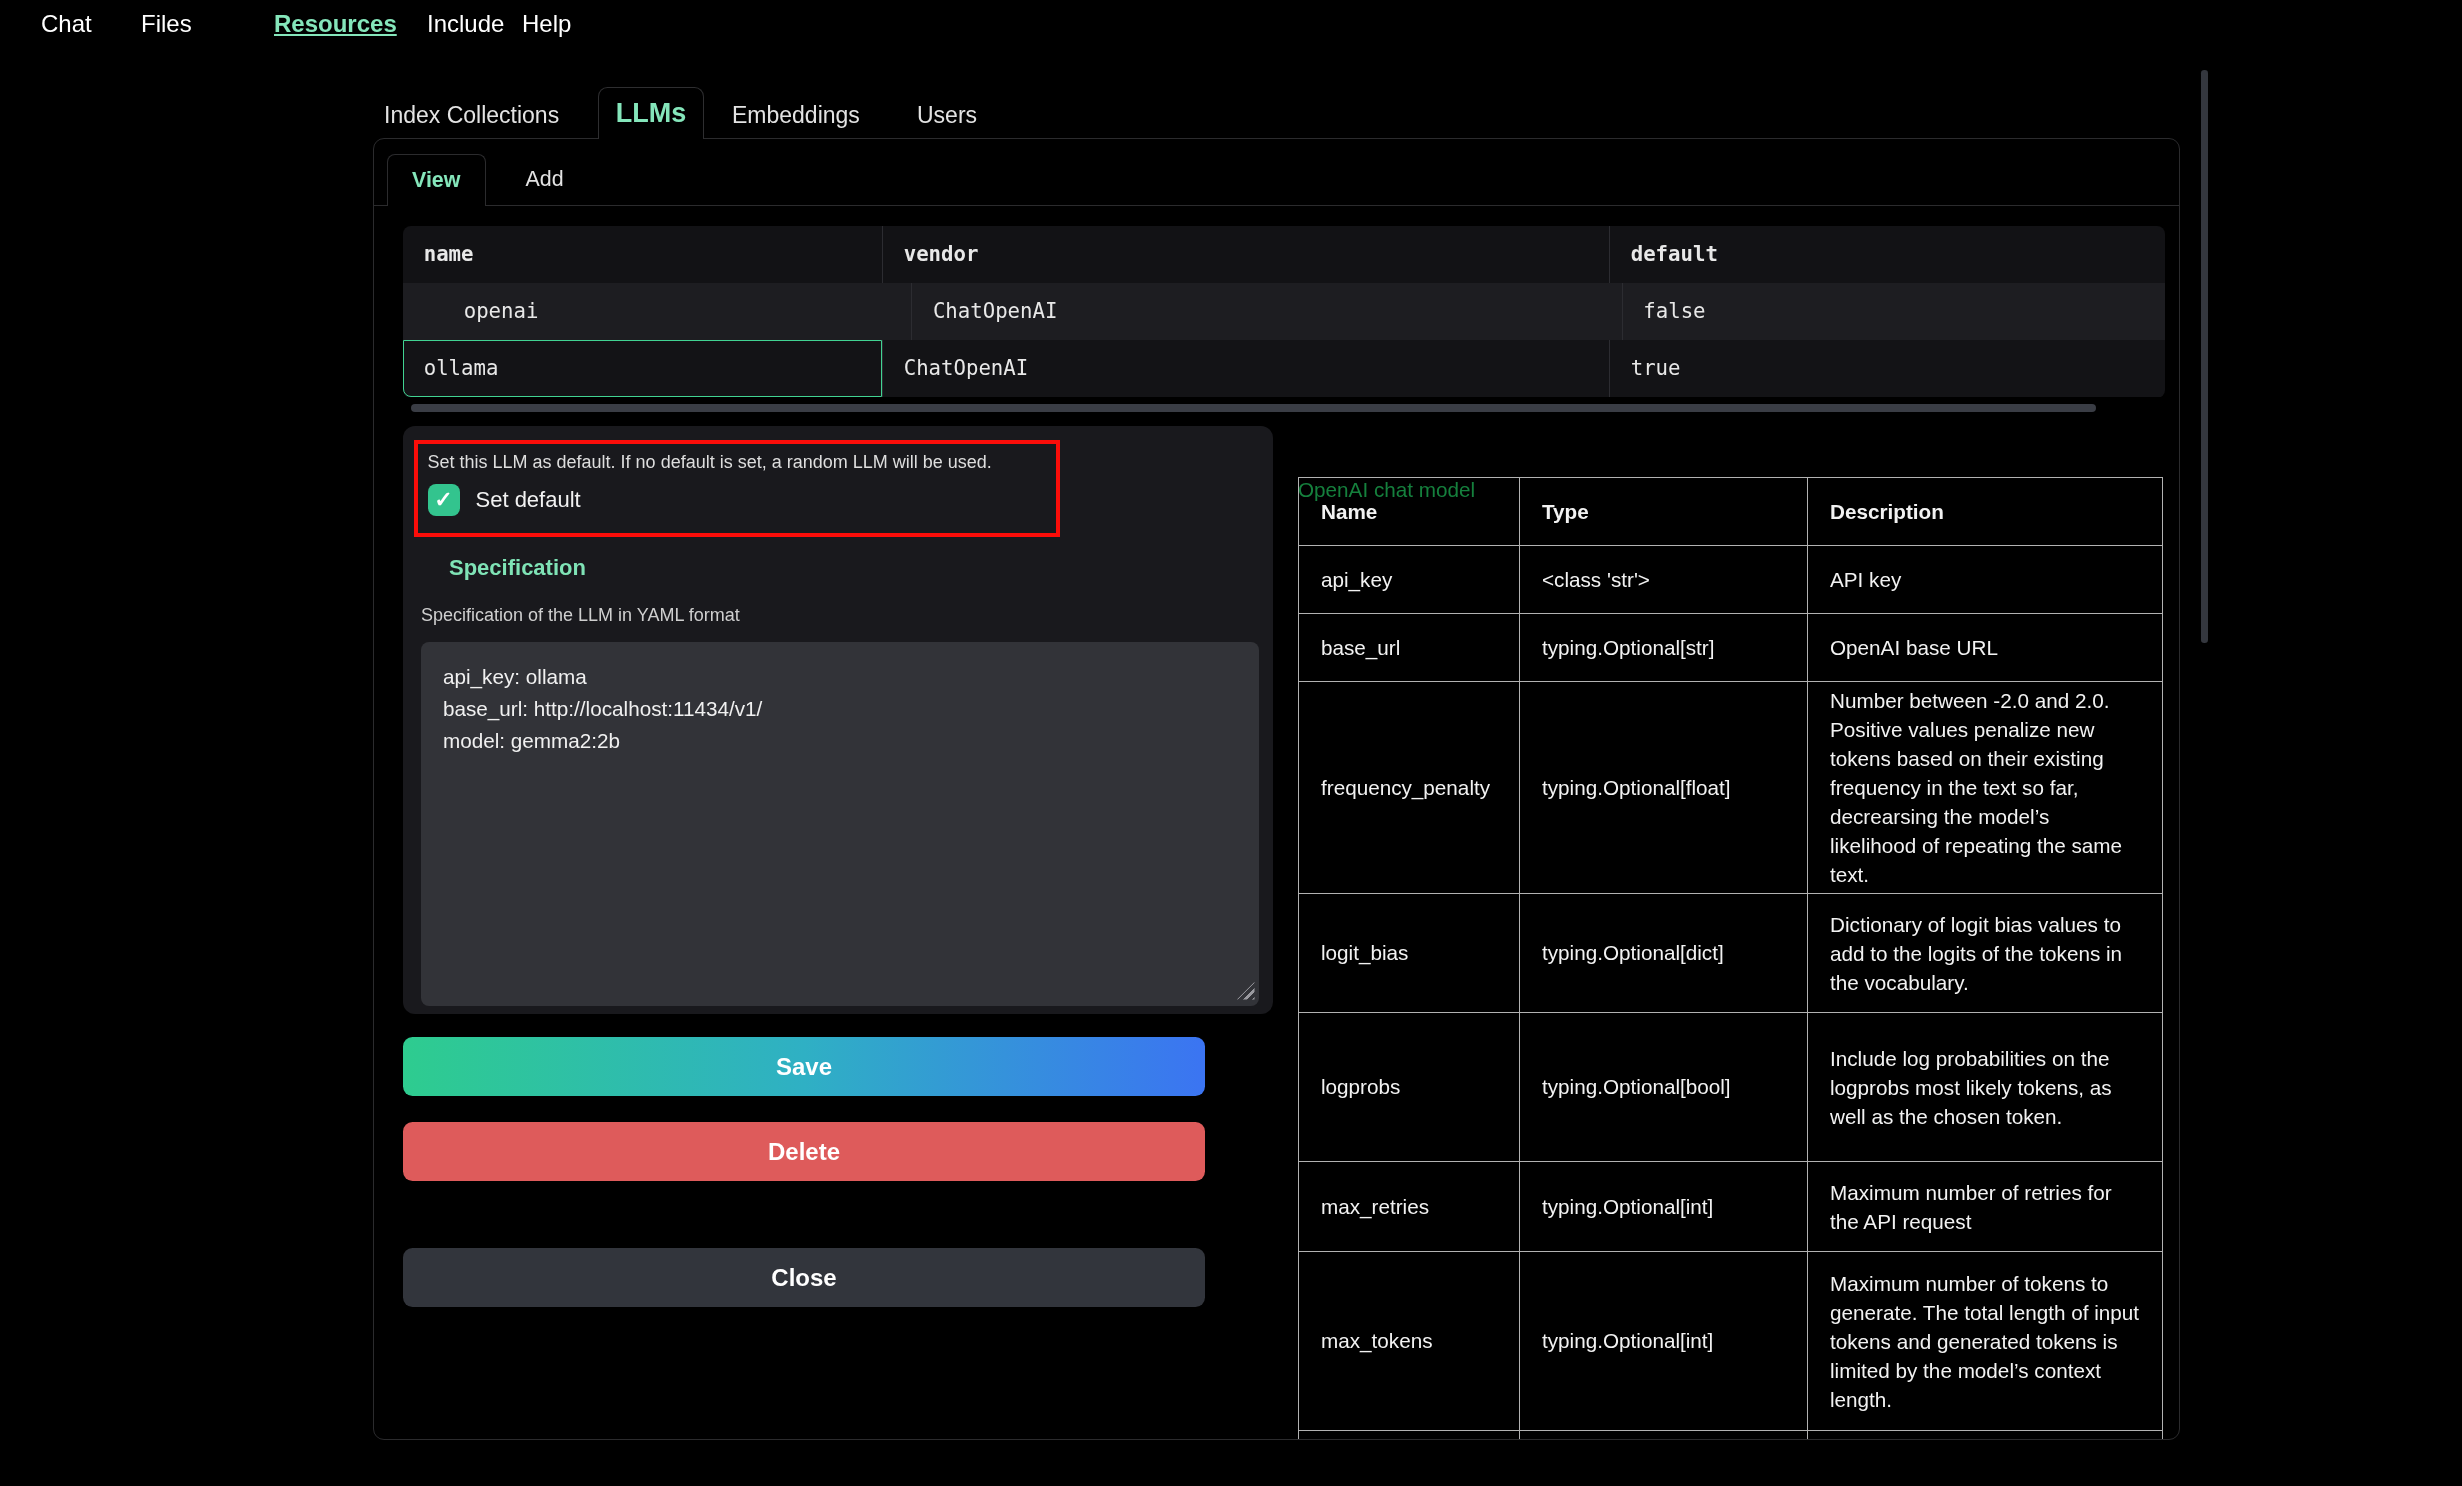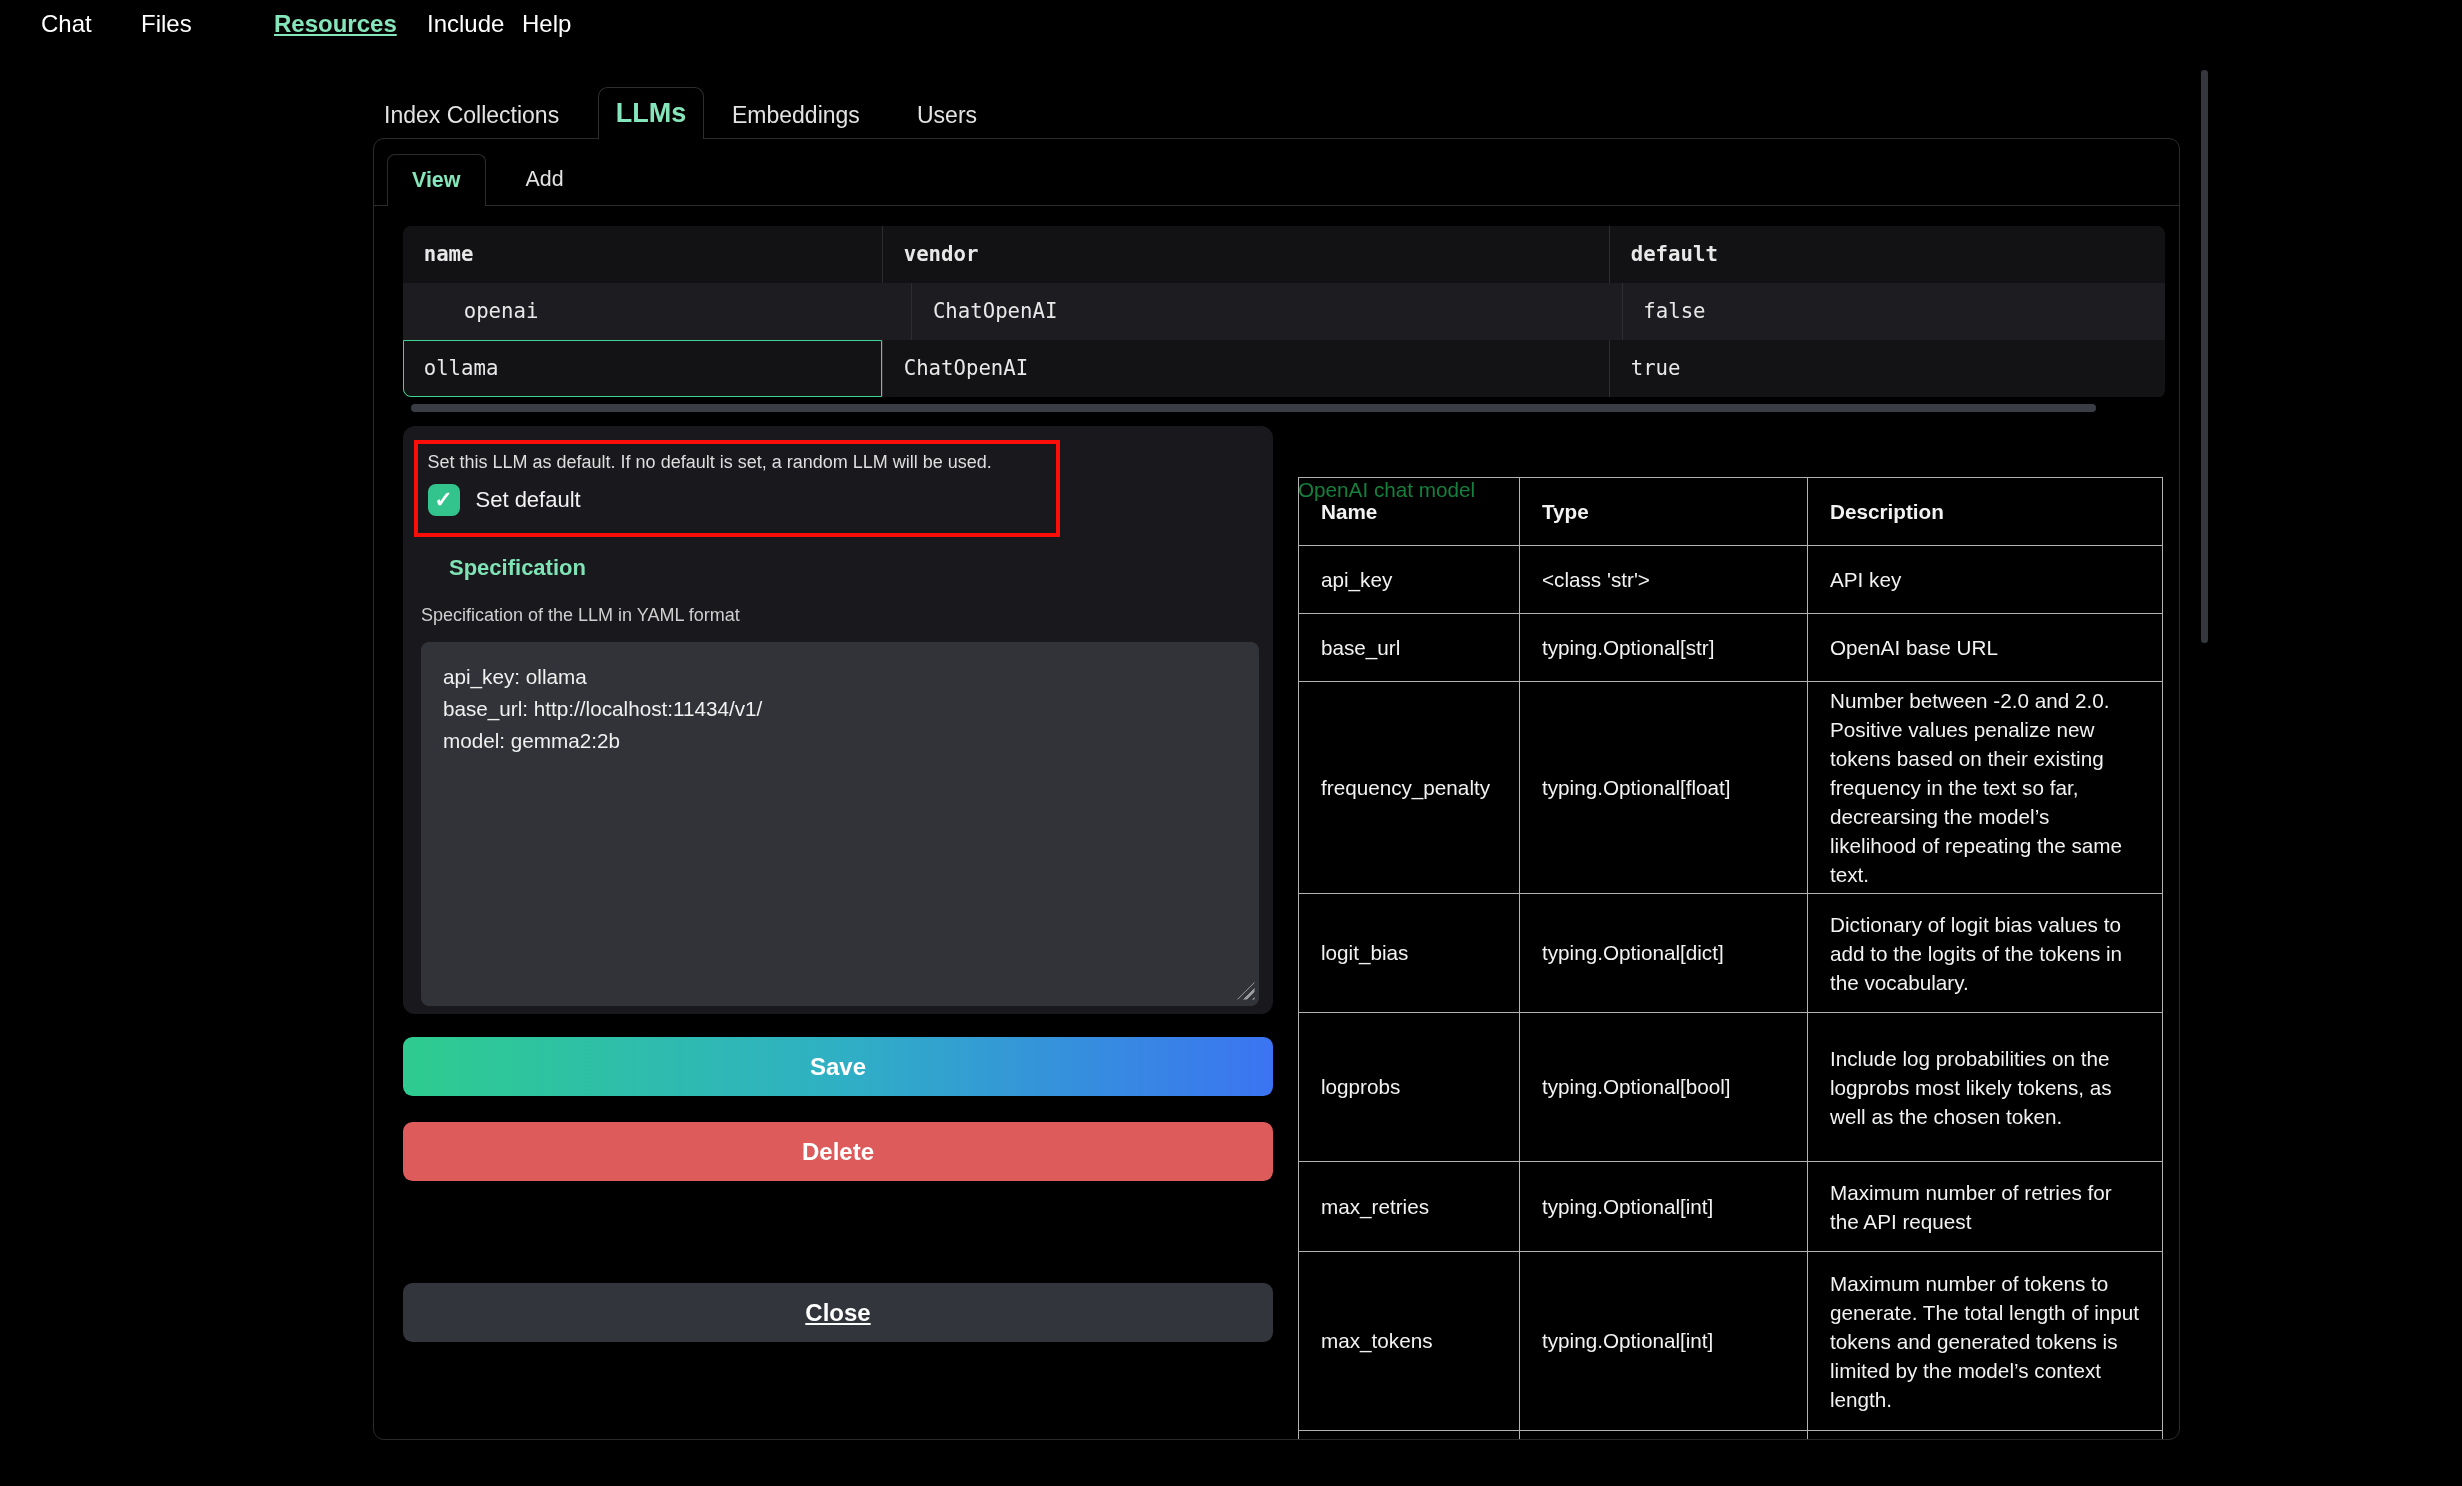--- a/index.html
+++ b/index.html
@@ -79,27 +79,27 @@
     overflow:hidden;
   }
   .resize-handle{
     position:absolute;left:834px;top:556px;width:17.5px;height:17.5px;
     background:repeating-linear-gradient(135deg,transparent 0 4px,#9a9aa0 4px 6.4px);
     clip-path:polygon(100% 0,100% 100%,0 100%);
   }
 
   
   .btn{
-    position:absolute;left:29px;width:870px;height:59px;border:none;border-radius:9.5px;
+    position:absolute;left:29px;width:802px;height:59px;border:none;border-radius:9.5px;
     font-family:"Liberation Sans",sans-serif;font-size:24px;font-weight:bold;color:#fff;
     text-align:center;line-height:59px;cursor:pointer;padding:0;
   }
   .btn-save{top:898px;background:linear-gradient(90deg,#2ecc8f 0%,#2fb0c4 50%,#3b74f2 100%);}
   .btn-delete{top:983px;background:#de5b5b;}
-  .btn-close{top:1144px;background:#32353c;text-decoration:underline;}
+  .btn-close{top:1109px;background:#32353c;}
 
   
   .params-title{position:absolute;left:924px;top:294px;font-size:20.7px;color:#15803d;margin-top:45px;}
   .ptable{
     position:absolute;left:924px;top:338px;width:864px;
     border-collapse:collapse;font-size:20.7px;color:#f2f2f2;table-layout:fixed;
   }
   .ptable td,.ptable th{
     border:0.8px solid #b2b2b2;padding:0 22px;vertical-align:middle;text-align:left;
     box-sizing:border-box;overflow:hidden;

